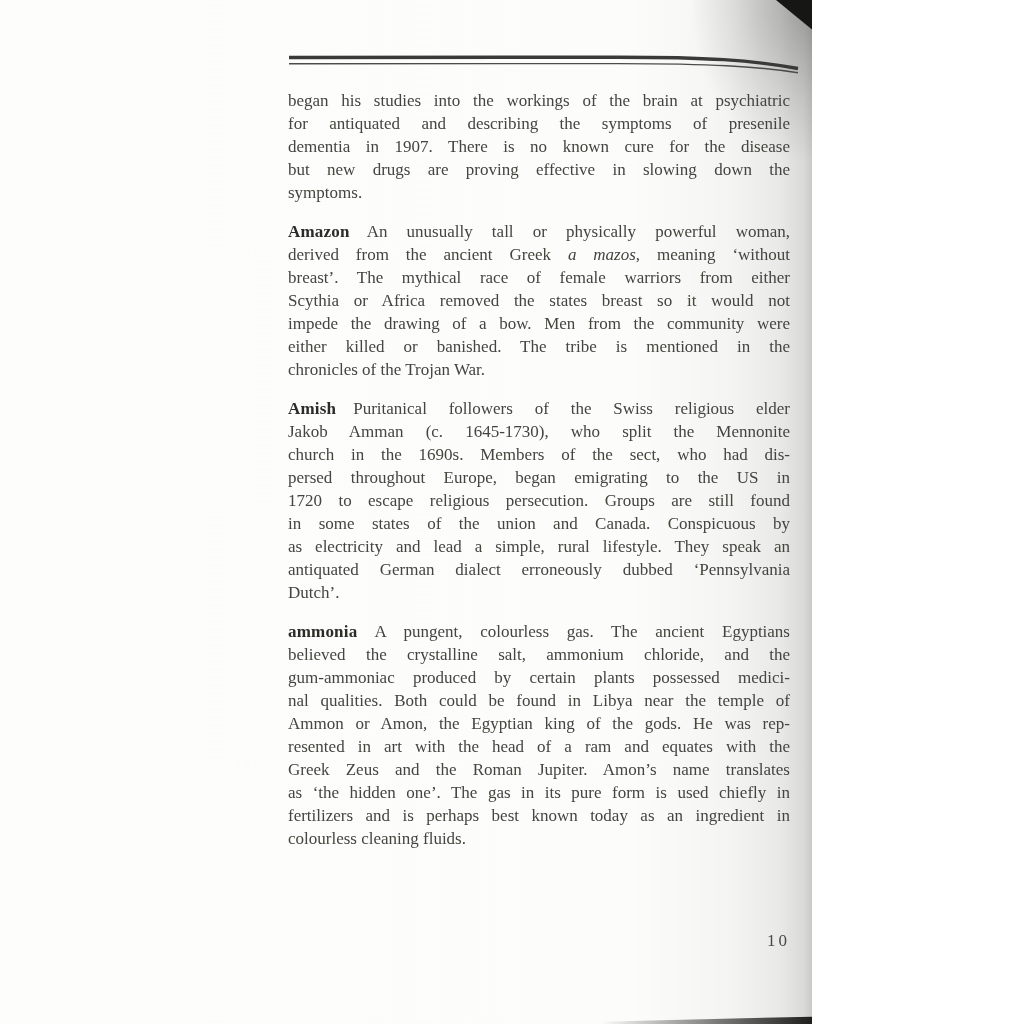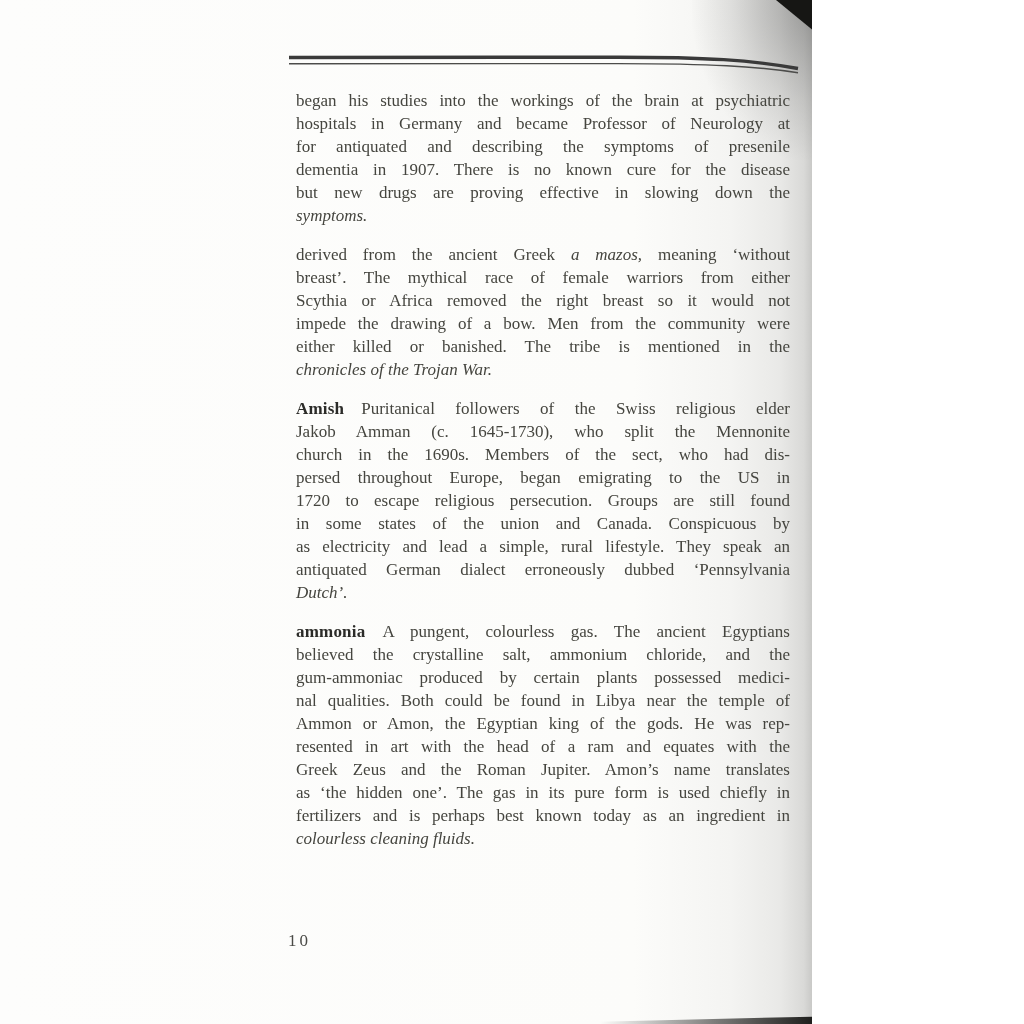--- a/index.html
+++ b/index.html
@@ -53,33 +53,32 @@
     font-size: 17px;
     line-height: 23px;
   }
   .para { margin: 0 0 16px 0; }
   .line {
     height: 23px;
     text-align: justify;
     text-align-last: justify;
     text-justify: inter-word;
     white-space: pre-wrap;
-    margin-left: 8px;
   }
-  .line.last { text-align-last: left; font-style: italic; }
+  .line.last { text-align-last: left; }
   .line b {
     font-weight: bold;
     color: #2b2b28;
     letter-spacing: 0.2px;
   }
   .line i { font-style: italic; }
 
   .page-number {
     position: absolute; left: 288px; top: 931px; width: 502px;
-    text-align: left;
+    text-align: right;
     font-size: 17px;
     letter-spacing: 3px;
     color: #4a4a46;
   }
 </style>
 </head>
 <body>
 
 <div class="stage">
 
@@ -92,30 +91,30 @@
     <div class="rule-wrap">
       <svg width="514" height="26" viewBox="0 0 514 26" xmlns="http://www.w3.org/2000/svg">
         <path d="M1,4.5 L330,4.2 C420,4.2 462,7 510,15.5" stroke="#3a3a3a" stroke-width="3.4" fill="none"></path>
         <path d="M1,10.8 L330,10.6 C424,10.8 466,13 510,19.8" stroke="#4c4c4a" stroke-width="1.4" fill="none"></path>
       </svg>
     </div>
 
     <div class="text-column">
         <div class="para">
           <div class="line">began his studies into the workings of the brain at psychiatric</div>
-          <div class="line">hospitals in Germany and became Professor of Neurology at</div>
           <div class="line">for antiquated and describing the symptoms of presenile</div>
           <div class="line">dementia in 1907. There is no known cure for the disease</div>
           <div class="line">but new drugs are proving effective in slowing down the</div>
           <div class="line last">symptoms.</div>
         </div>
         <div class="para">
+          <div class="line"><b>Amazon</b> An unusually tall or physically powerful woman,</div>
           <div class="line">derived from the ancient Greek <i>a mazos,</i> meaning ‘without</div>
           <div class="line">breast’. The mythical race of female warriors from either</div>
-          <div class="line">Scythia or Africa removed the right breast so it would not</div>
+          <div class="line">Scythia or Africa removed the states breast so it would not</div>
           <div class="line">impede the drawing of a bow. Men from the community were</div>
           <div class="line">either killed or banished. The tribe is mentioned in the</div>
           <div class="line last">chronicles of the Trojan War.</div>
         </div>
         <div class="para">
           <div class="line"><b>Amish</b> Puritanical followers of the Swiss religious elder</div>
           <div class="line">Jakob Amman (c. 1645-1730), who split the Mennonite</div>
           <div class="line">church in the 1690s. Members of the sect, who had dis-</div>
           <div class="line">persed throughout Europe, began emigrating to the US in</div>
           <div class="line">1720 to escape religious persecution. Groups are still found</div>

